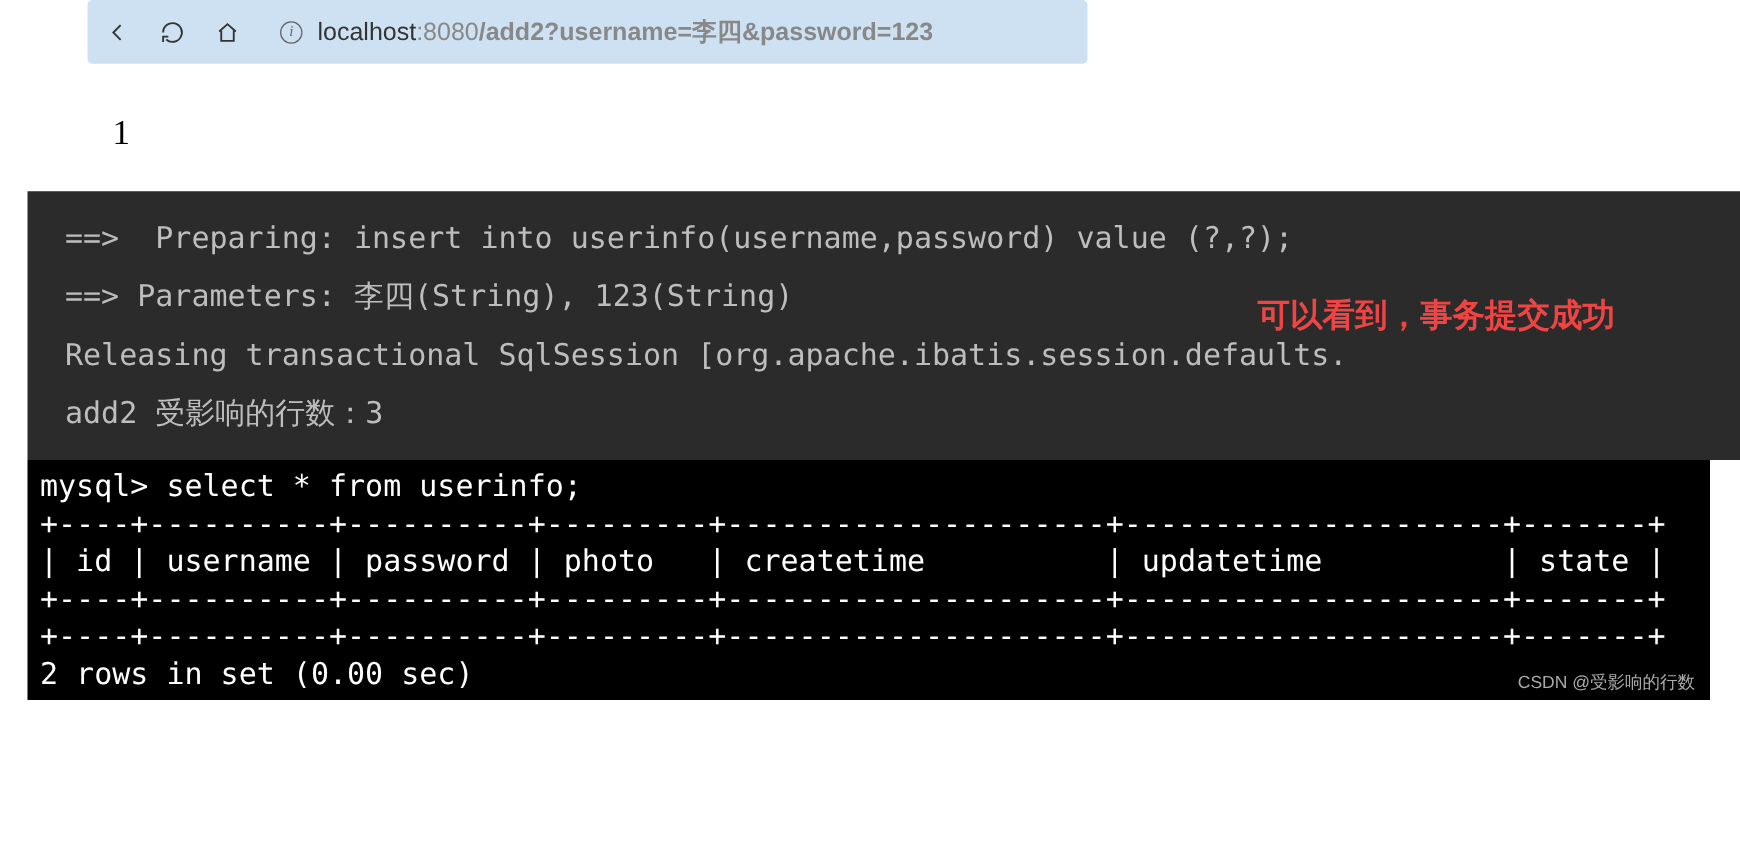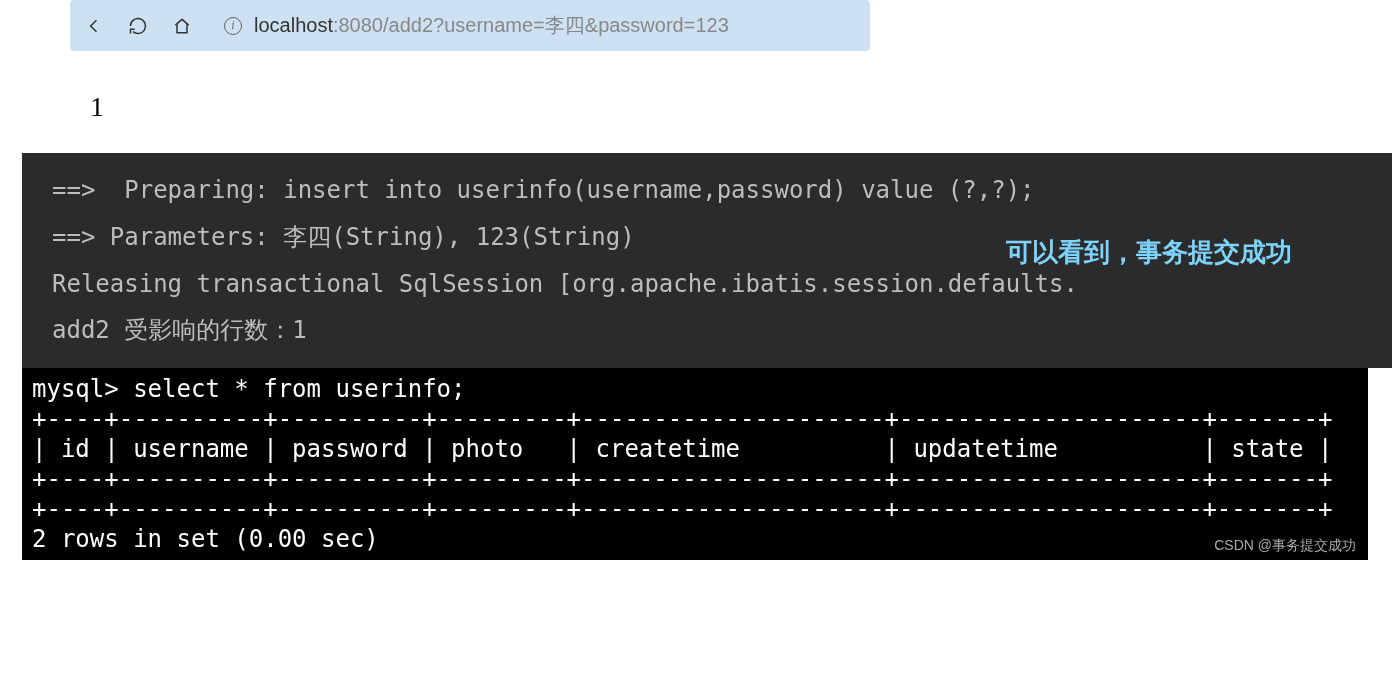--- a/index.html
+++ b/index.html
@@ -43,21 +43,21 @@
       align-items: center;
       justify-content: center;
       font-size: 12px;
       color: #666;
       font-family: Georgia, serif;
       font-style: italic;
     }
     .url-text { font-size: 20px; color: #333; }
     .url-text .host { color: #333; font-weight: 500; text-align: right; }
     .url-text .port { color: #888; }
-    .url-text .path { color: #888; }
+    .url-text .path { color: #888; font-weight: bold; }
     
     .page-content {
       padding: 40px 0 30px 90px;
       font-size: 28px;
       font-family: "Times New Roman", serif;
     }
     
     .console-dark {
       background: #2b2b2b;
       color: #bdbdbd;
@@ -66,21 +66,21 @@
       font-size: 24px;
       line-height: 1.95;
       position: relative;
       margin-left: 22px;
     }
     .console-dark .line { white-space: pre; }
     .annotation {
       position: absolute;
       right: 100px;
       top: 74px;
-      color: #7dd3fc;
+      color: #ef4444;
       font-weight: bold;
       font-size: 26px;
       font-family: "Microsoft YaHei", sans-serif;
       text-align: center;
     }
     
     .mysql-terminal {
       background: #000;
       color: #fff;
       padding: 6px 10px 6px 10px;
@@ -129,25 +129,25 @@
     </span>
   </div>
 </div>
 
 <div class="page-content">1</div>
 
 <div class="console-dark">
   <div class="line">==&gt;  Preparing: insert into userinfo(username,password) value (?,?);</div>
   <div class="line">==&gt; Parameters: 李四(String), 123(String)</div>
   <div class="line">Releasing transactional SqlSession [org.apache.ibatis.session.defaults.</div>
-  <div class="line">add2 受影响的行数：1</div>
+  <div class="line">add2 受影响的行数：3</div>
   <div class="annotation">可以看到，事务提交成功</div>
 </div>
 
 <div class="mysql-terminal">
   <div class="line">mysql&gt; select * from userinfo;</div>
   <div class="line">+----+----------+----------+---------+---------------------+---------------------+-------+</div>
   <div class="line">| id | username | password | photo   | createtime          | updatetime          | state |</div>
   <div class="line">+----+----------+----------+---------+---------------------+---------------------+-------+</div>
   <div class="line">+----+----------+----------+---------+---------------------+---------------------+-------+</div>
   <div class="line">2 rows in set (0.00 sec)</div>
-  <div class="watermark">CSDN @事务提交成功</div>
+  <div class="watermark">CSDN @受影响的行数</div>
 </div>
 
 </body></html>

